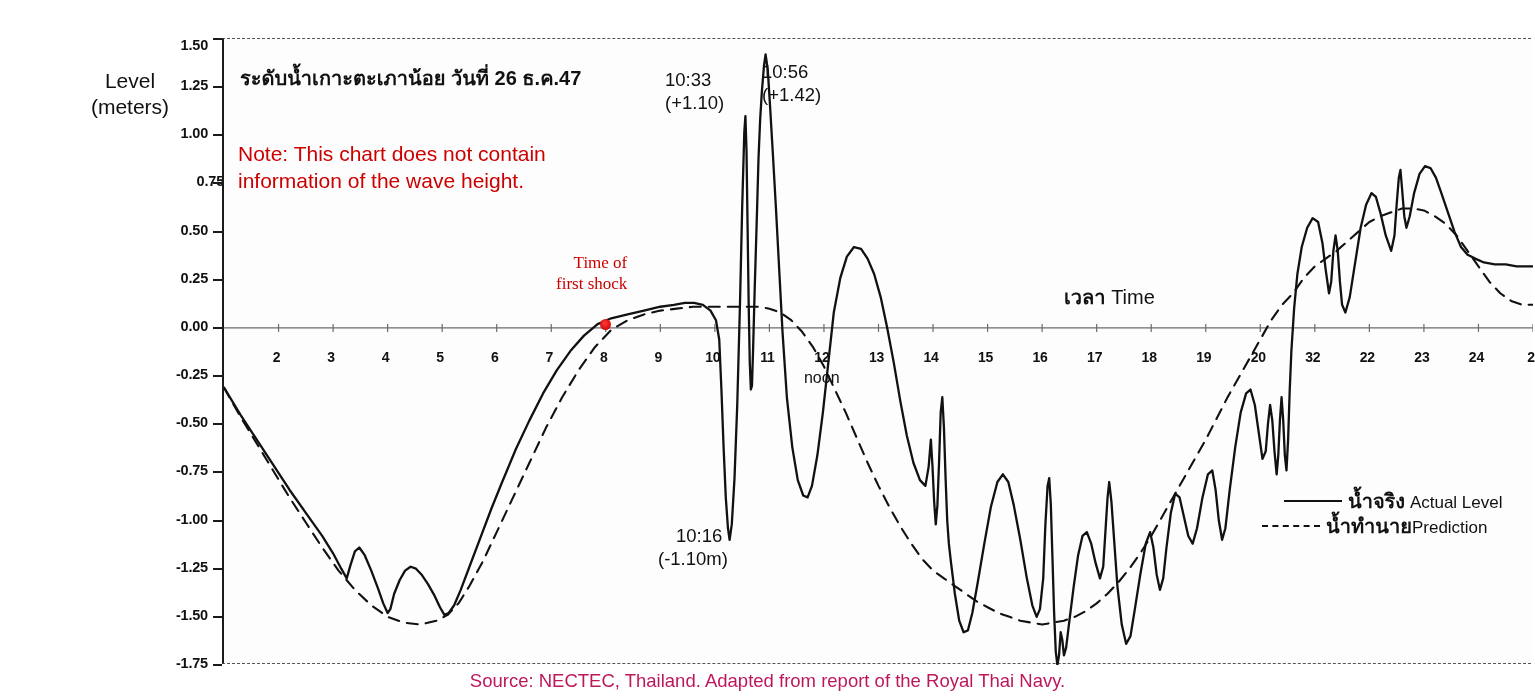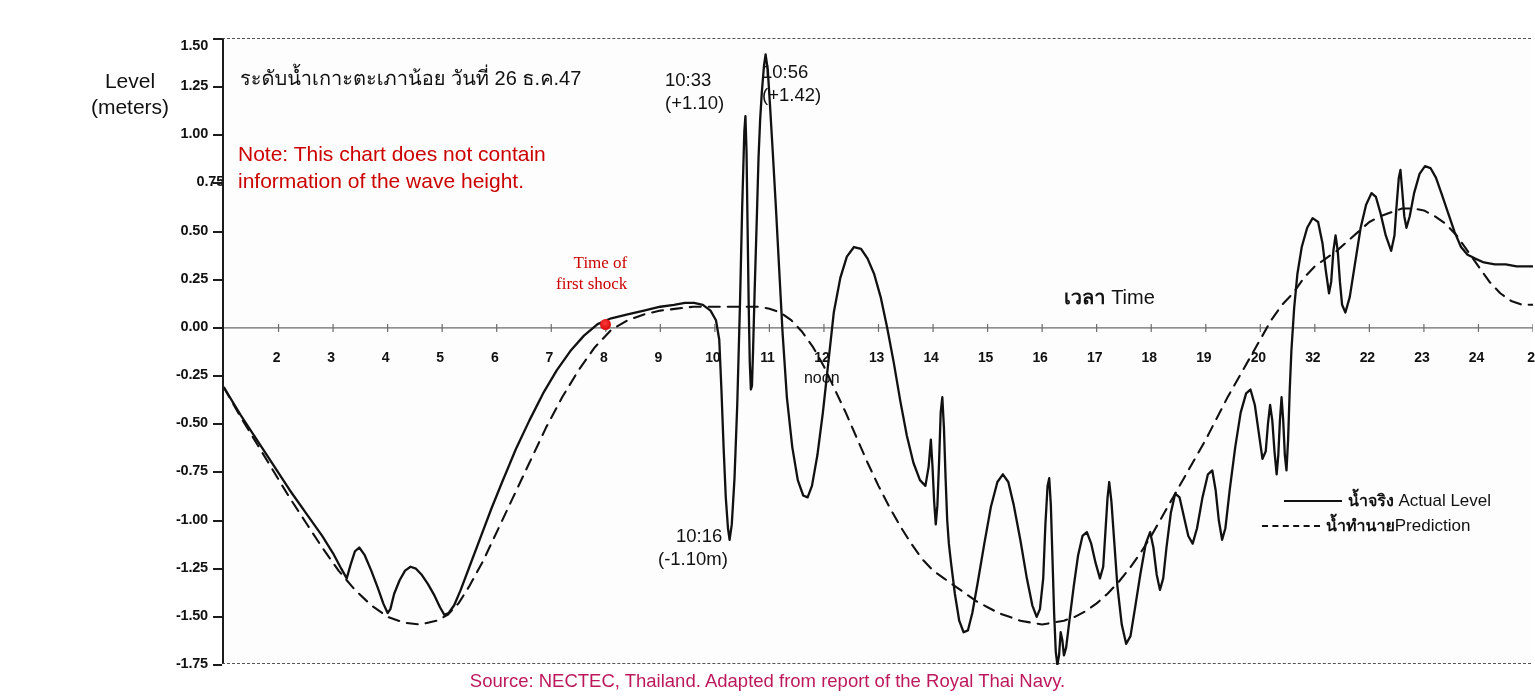--- a/index.html
+++ b/index.html
@@ -60,21 +60,21 @@
     text-align:center;width:30px;
     letter-spacing:-0.2px;
   }
   .noonlab{
     position:absolute;font-size:16px;color:#111;white-space:nowrap;
   }
 
   
   .thai-head{
     position:absolute;left:240px;top:62px;
-    font-size:20px;font-weight:normal;color:#111;white-space:nowrap;
+    font-size:20px;font-weight:bold;color:#111;white-space:nowrap;
   }
   .note{
     position:absolute;left:238px;top:140px;
     font-size:21px;color:#cc0000;line-height:1.3;
   }
   .note div{white-space:nowrap;}
 
   .ann{position:absolute;font-size:18.5px;color:#111;line-height:1.25;text-align:left;}
   .ann div{white-space:nowrap;}
 
@@ -98,21 +98,21 @@
   
   .legend{
     position:absolute;left:1284px;top:488px;
     font-size:17px;color:#111;
   }
   .legend-row{display:flex;align-items:center;height:25px;white-space:nowrap;}
   .legend-row .swatch{width:58px;height:0;margin-right:6px;flex:0 0 58px;}
   .sw-solid{border-top:2px solid #111;}
   .sw-dash{border-top:2px dashed #111;}
   .legend-row .lbl{font-size:17px;}
-  .legend-row .lbl .th{font-weight:bold;font-size:16px;margin-top:23px;}
+  .legend-row .lbl .th{font-weight:bold;font-size:20px;margin-top:23px;}
 
   
   .source{
     position:absolute;left:0;top:670px;width:1535px;
     text-align:center;font-size:18.5px;color:#be185d;white-space:nowrap;
   }
 </style>
 </head>
 <body>
 

